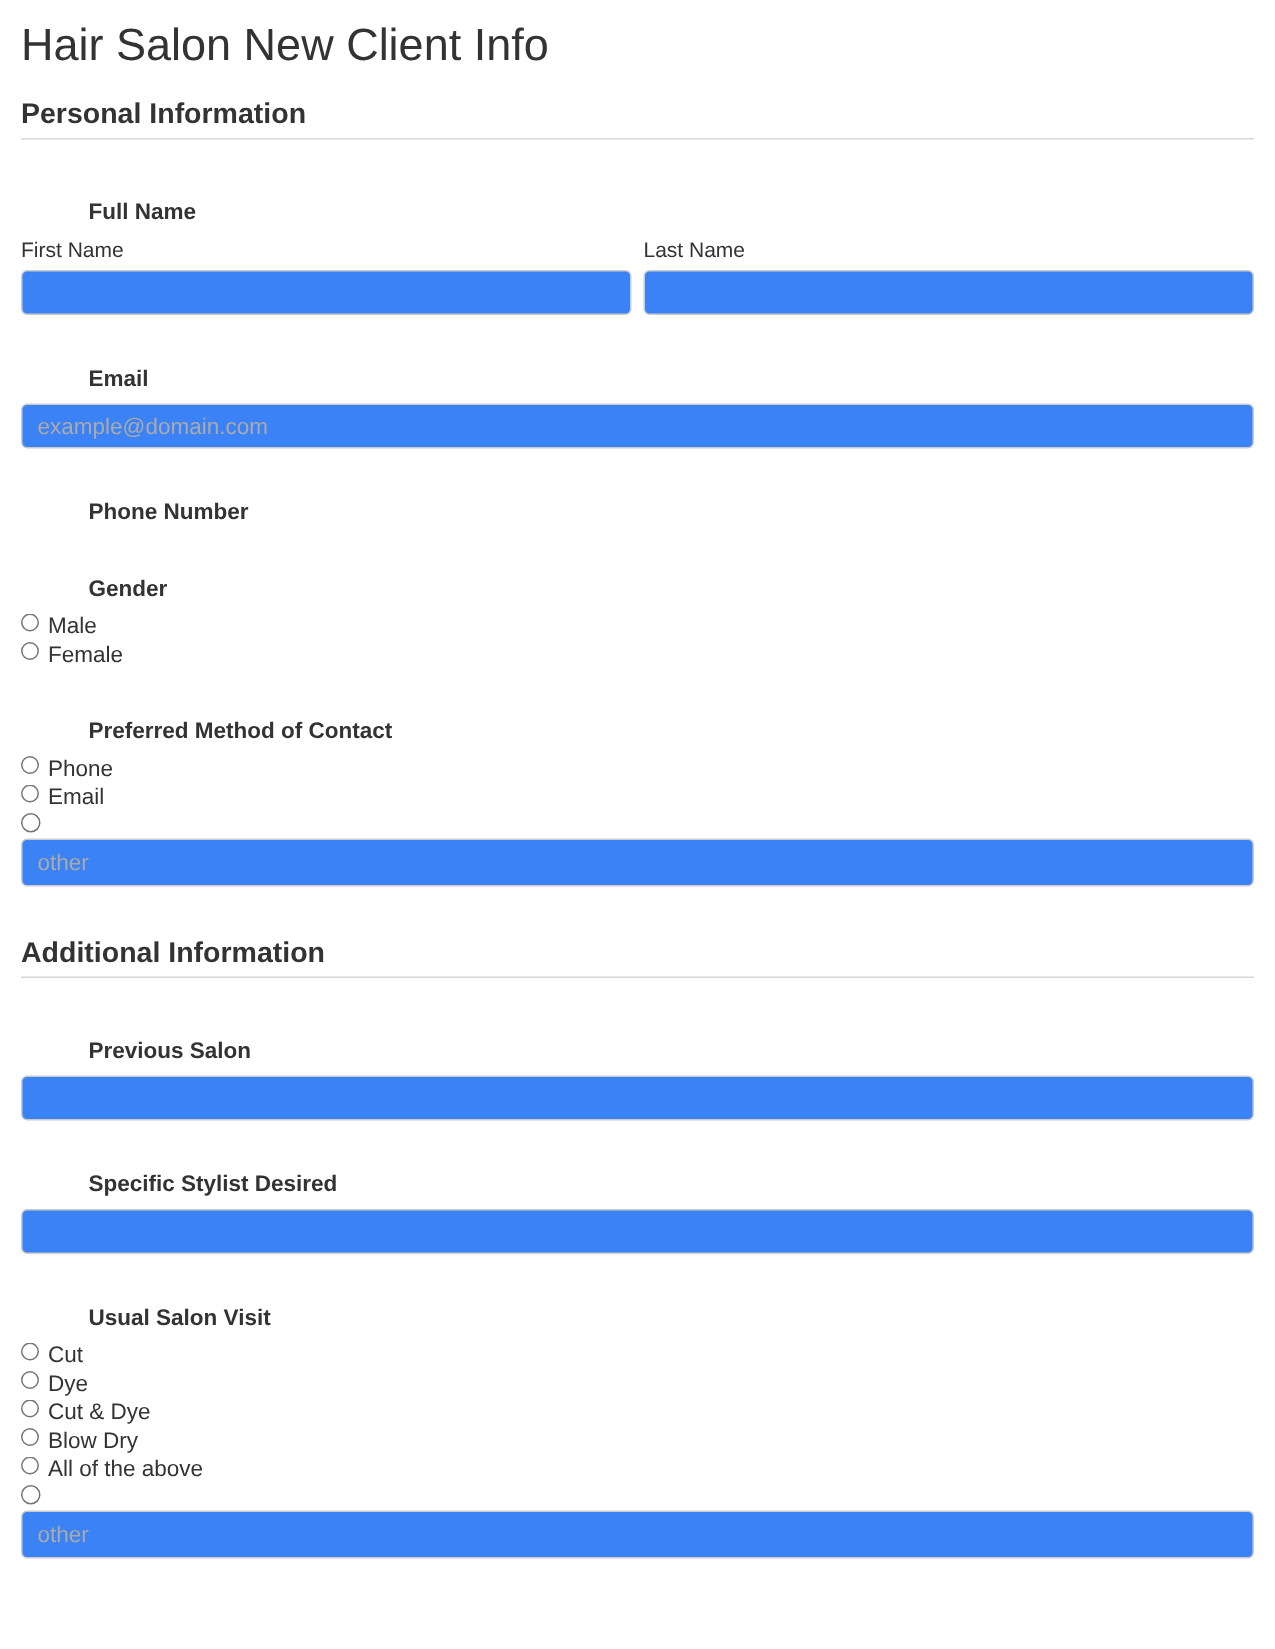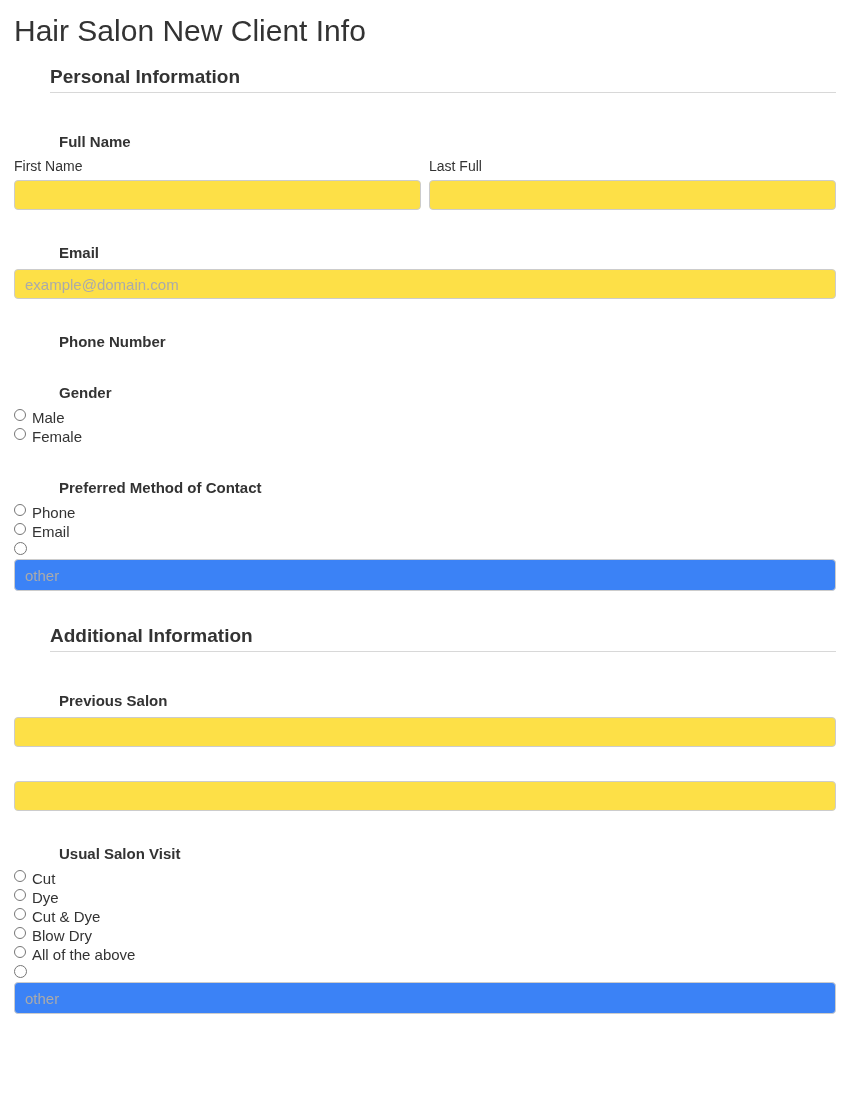--- a/index.html
+++ b/index.html
@@ -20,21 +20,20 @@
     color: #333333;
     margin-bottom: 18px;
   }
   h2 {
     font-size: 19px;
     font-weight: bold;
     color: #333333;
     padding-bottom: 4px;
     border-bottom: 1px solid #d8d8d8;
     margin-bottom: 28px;
-    margin-left: 36px;
   }
   .field-group {
     margin-bottom: 34px;
   }
   .label {
     font-size: 15px;
     font-weight: bold;
     color: #333333;
     margin-bottom: 8px;
     display: block;
@@ -55,21 +54,21 @@
     display: flex;
     flex-direction: column;
   }
   input[type="text"] {
     width: 100%;
     height: 30px;
     padding: 4px 10px;
     font-size: 15px;
     border: 1px solid #cccccc;
     border-radius: 4px;
-    background: #fde047;
+    background: #3b82f6;
     color: #333333;
   }
   input[type="text"]::placeholder {
     color: #aaaaaa;
   }
   input.other-input {
     background: #3b82f6;
     height: 32px;
   }
   .radio-row {
@@ -108,21 +107,21 @@
 <div class="section-spacer"></div>
 
 <div class="field-group">
   <span class="label">Full Name</span>
   <div class="row">
     <div class="col">
       <span class="sub-label">First Name</span>
       <input type="text" style="">
     </div>
     <div class="col">
-      <span class="sub-label">Last Full</span>
+      <span class="sub-label">Last Name</span>
       <input type="text" style="">
     </div>
   </div>
 </div>
 
 <div class="field-group">
   <span class="label">Email</span>
   <input type="text" placeholder="example@domain.com" style="">
 </div>
 
@@ -163,20 +162,21 @@
 <h2>Additional Information</h2>
 
 <div class="section-spacer"></div>
 
 <div class="field-group">
   <span class="label">Previous Salon</span>
   <input type="text" style="">
 </div>
 
 <div class="field-group">
+  <span class="label">Specific Stylist Desired</span>
   <input type="text" style="">
 </div>
 
 <div class="field-group">
   <span class="label">Usual Salon Visit</span>
   <div class="radio-row">
     <input type="radio" name="visit" style="">
     <span>Cut</span>
   </div>
   <div class="radio-row">

